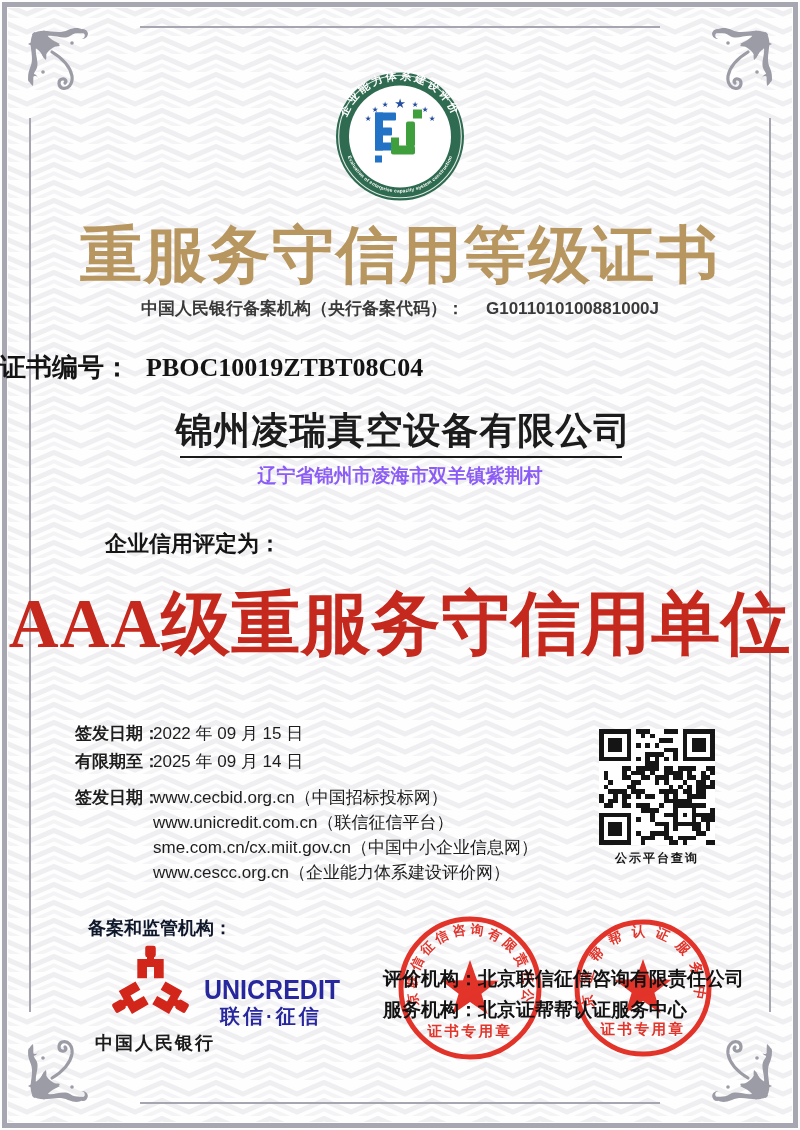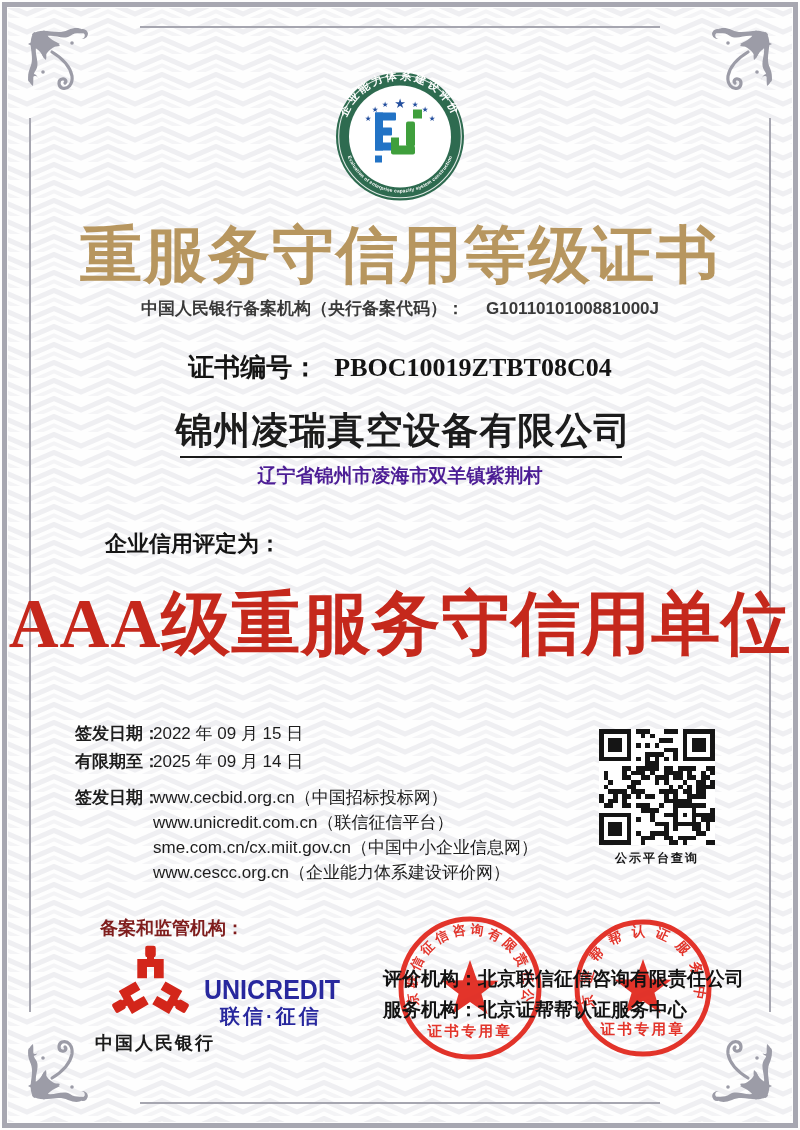--- a/index.html
+++ b/index.html
@@ -11,44 +11,44 @@
   .inner-line{position:absolute;background:#a6a6b0;}
   .il-top{left:140px;right:140px;top:26px;height:2px;}
   .il-bottom{left:140px;right:140px;bottom:26px;height:2px;}
   .il-left{left:29px;top:118px;bottom:118px;width:2px;}
   .il-right{right:29px;top:118px;bottom:118px;width:2px;}
   
   .title{left:0;right:0;top:224px;text-align:center;font-size:62px;font-weight:900;
          color:#b7965f;letter-spacing:2px;line-height:1;}
   .subtitle{left:0;right:0;top:297px;text-align:center;font-size:17px;font-weight:bold;color:#3a3a3a;}
   .subtitle .code{margin-left:22px;font-family:"Liberation Sans",sans-serif;}
-  .certno{left:0;right:0;top:350px;text-align:center;font-size:26px;font-weight:bold;
+  .certno{left:0;right:0;top:350px;font-size:26px;font-weight:bold;
           color:#141414;font-family:"Liberation Serif",serif;}
   .certno .num{margin-left:16px;}
   .company{left:0;right:0;top:406px;text-align:center;font-size:37px;font-weight:bold;
            color:#1c1c1c;font-family:"Liberation Serif",serif;letter-spacing:1px;padding-left:7px;}
   .company-underline{left:180px;width:442px;top:456px;height:2px;background:#1a1a1a;}
   .address{left:0;right:0;top:463px;text-align:center;font-size:19px;font-weight:bold;
-           color:#4c1d95;font-family:"Liberation Serif",serif;}
+           color:#8b5cf6;font-family:"Liberation Serif",serif;}
   .rating-label{left:105px;top:529px;font-size:22px;font-weight:bold;color:#151515;
                 font-family:"Liberation Serif",serif;}
   .rating{left:0;right:0;top:590px;text-align:center;font-size:69px;font-weight:bold;
           color:#c5281c;font-family:"Liberation Serif",serif;letter-spacing:1px;line-height:1;}
   
   .detail{left:75px;font-size:17px;color:#1d1d1d;white-space:nowrap;}
   .detail .lab{display:inline-block;width:78px;font-weight:bold;font-family:"Liberation Serif",serif;}
   .detail .val{font-family:"Liberation Sans",sans-serif;}
   .url-line{left:153px;font-size:17px;color:#1d1d1d;white-space:nowrap;}
   
   .qr-box{left:599px;top:729px;width:116px;height:116px;background:#fff;}
   .qr-caption{left:583px;top:850px;width:148px;text-align:center;font-size:12px;font-weight:bold;
               color:#111;font-family:"Liberation Serif",serif;letter-spacing:2px;}
   
-  .regulator-label{left:88px;top:916px;font-size:18px;font-weight:bold;color:#7f1d1d;
-                   font-family:"Liberation Serif",serif;margin-left:12px;}
+  .regulator-label{left:88px;top:916px;font-size:18px;font-weight:bold;color:#0f172a;
+                   font-family:"Liberation Serif",serif;}
   .pboc-name{left:85px;top:1031px;width:130px;text-align:right;font-size:18px;font-weight:bold;
              color:#1b1b1b;font-family:Liberation Sans, sans-serif;letter-spacing:2px;}
   .unicredit-en{left:204px;top:975px;font-size:25px;font-weight:900;color:#28289e;
                 letter-spacing:0px;transform:scaleY(1.08);}
   .unicredit-cn{left:220px;top:1003px;font-size:20px;font-weight:bold;color:#28289e;letter-spacing:3px;}
   .agency{left:383px;font-size:19px;font-weight:bold;color:#121212;white-space:nowrap;z-index:5;}
   .stamp{z-index:3;}
   .bg-svg{left:0;top:0;z-index:0;}
   .content{position:absolute;inset:0;z-index:1;}
 </style>

